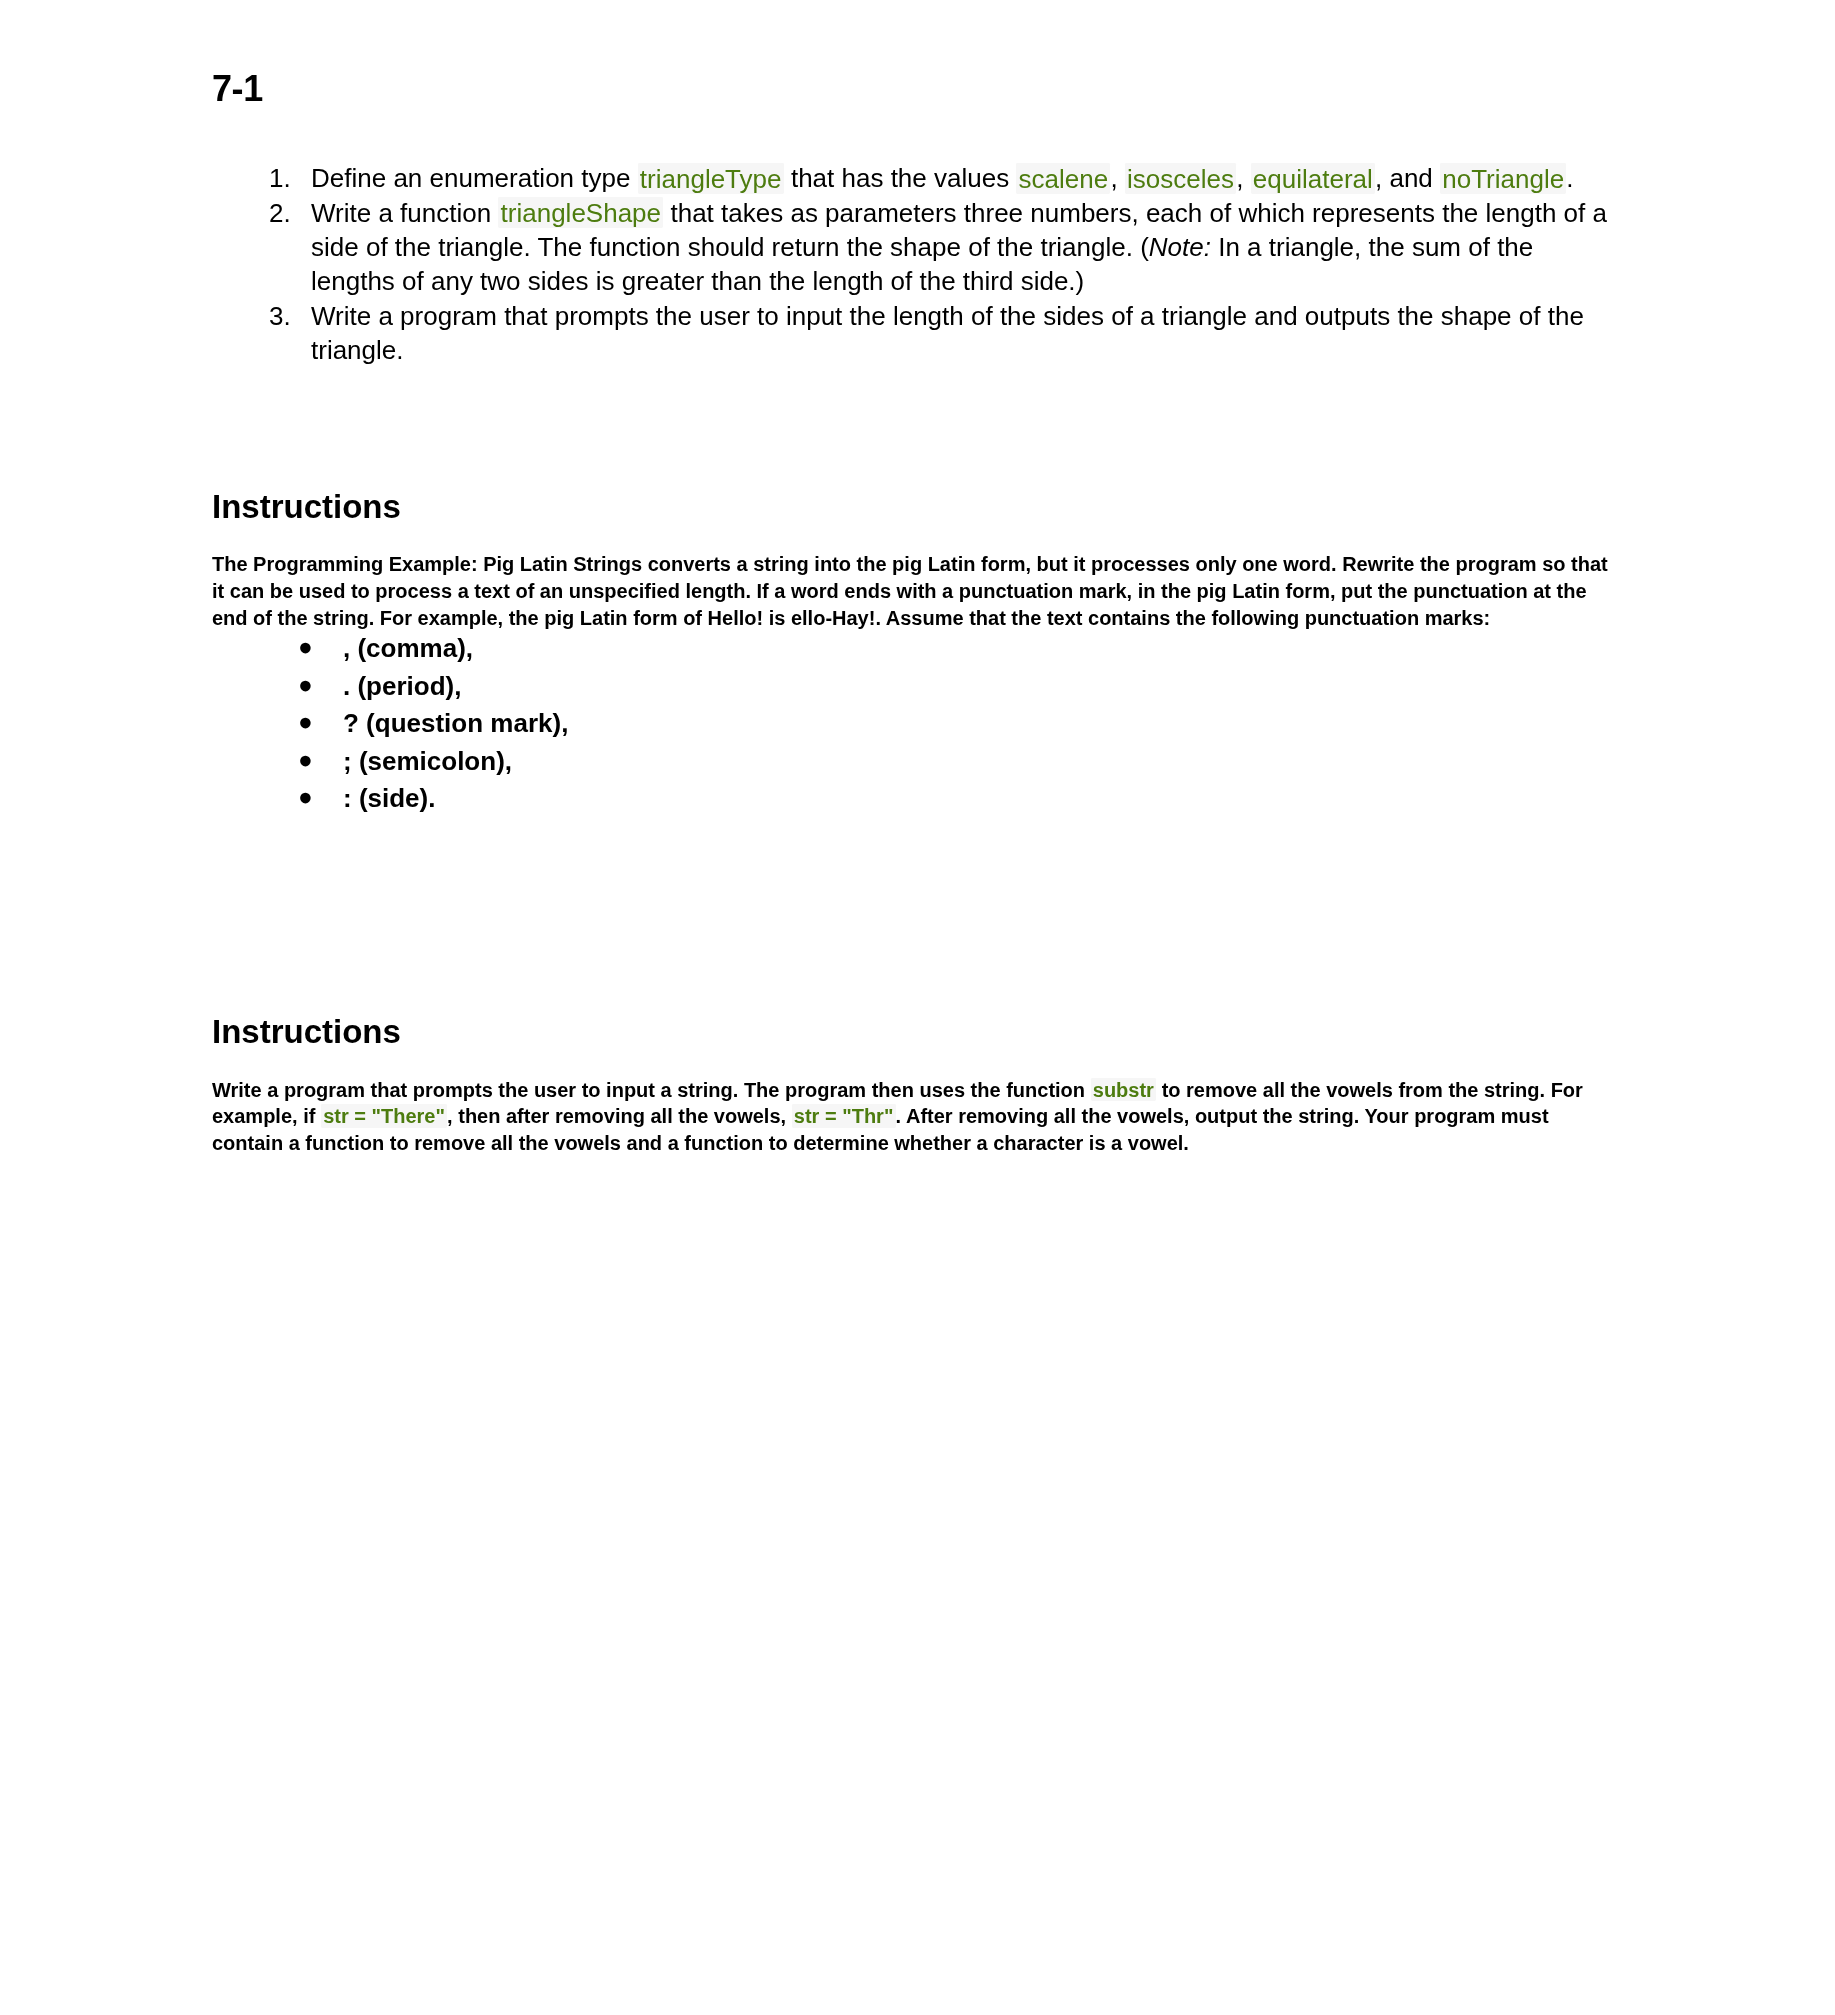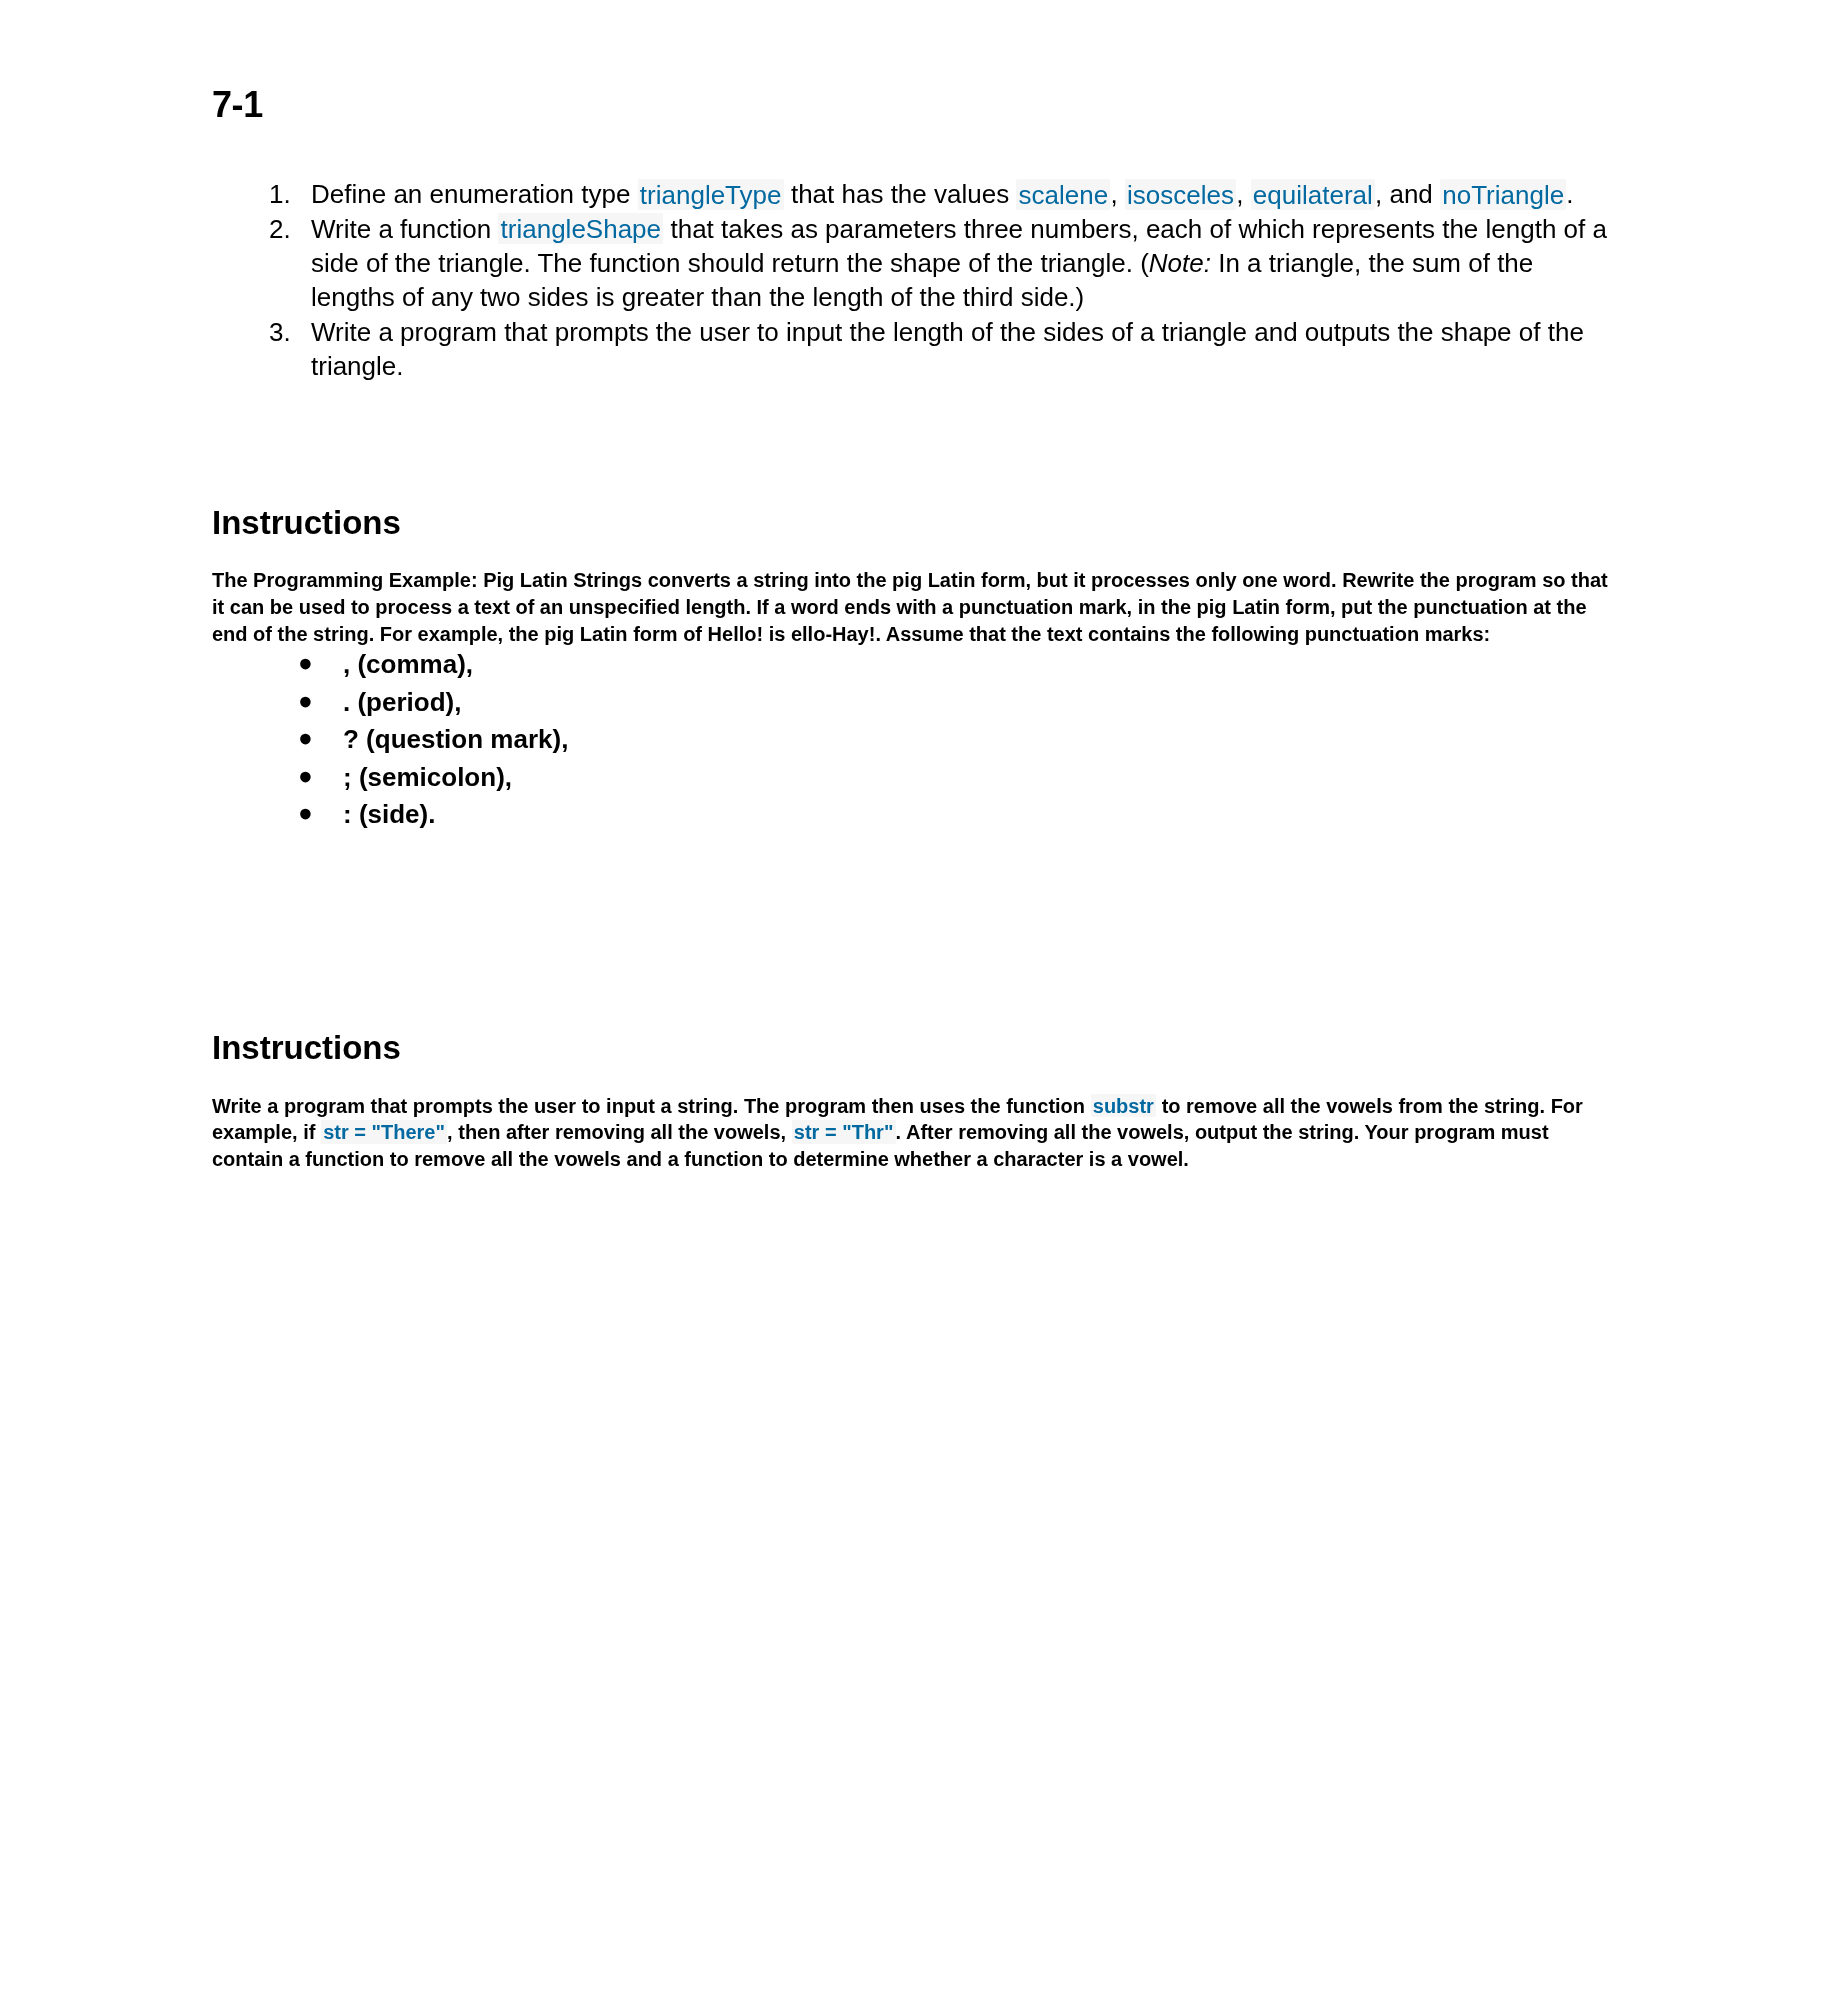--- a/index.html
+++ b/index.html
@@ -13,21 +13,21 @@
     font-family: "Liberation Sans", sans-serif;
     color: #000000;
     -webkit-font-smoothing: antialiased;
   }
   .page {
     position: relative;
     width: 1836px;
     height: 2015px;
     background: #ffffff;
     box-sizing: border-box;
-    padding: 16px 216px 0 212px;
+    padding: 0 216px 0 212px;
   }
   .h1 {
     font-size: 36px;
     font-weight: bold;
     letter-spacing: -0.4px;
     line-height: 1.15;
     margin: 0;
   }
   .h2 {
     font-size: 33px;
@@ -53,21 +53,21 @@
     margin: 0;
     padding-left: 13px;
   }
   ol.task-list > li::marker {
     font-size: 26px;
   }
 
   
   code.codespan {
     font-family: "Liberation Sans", sans-serif;
-    color: #0369a1;
+    color: #4d7c0f;
     background: #f6f6f6;
     padding: 0.7px 2.2px;
     border-radius: 1.4px;
     font-size: inherit;
     font-weight: inherit;
     white-space: nowrap;
   }
   em.note { font-style: italic; }
 
   

